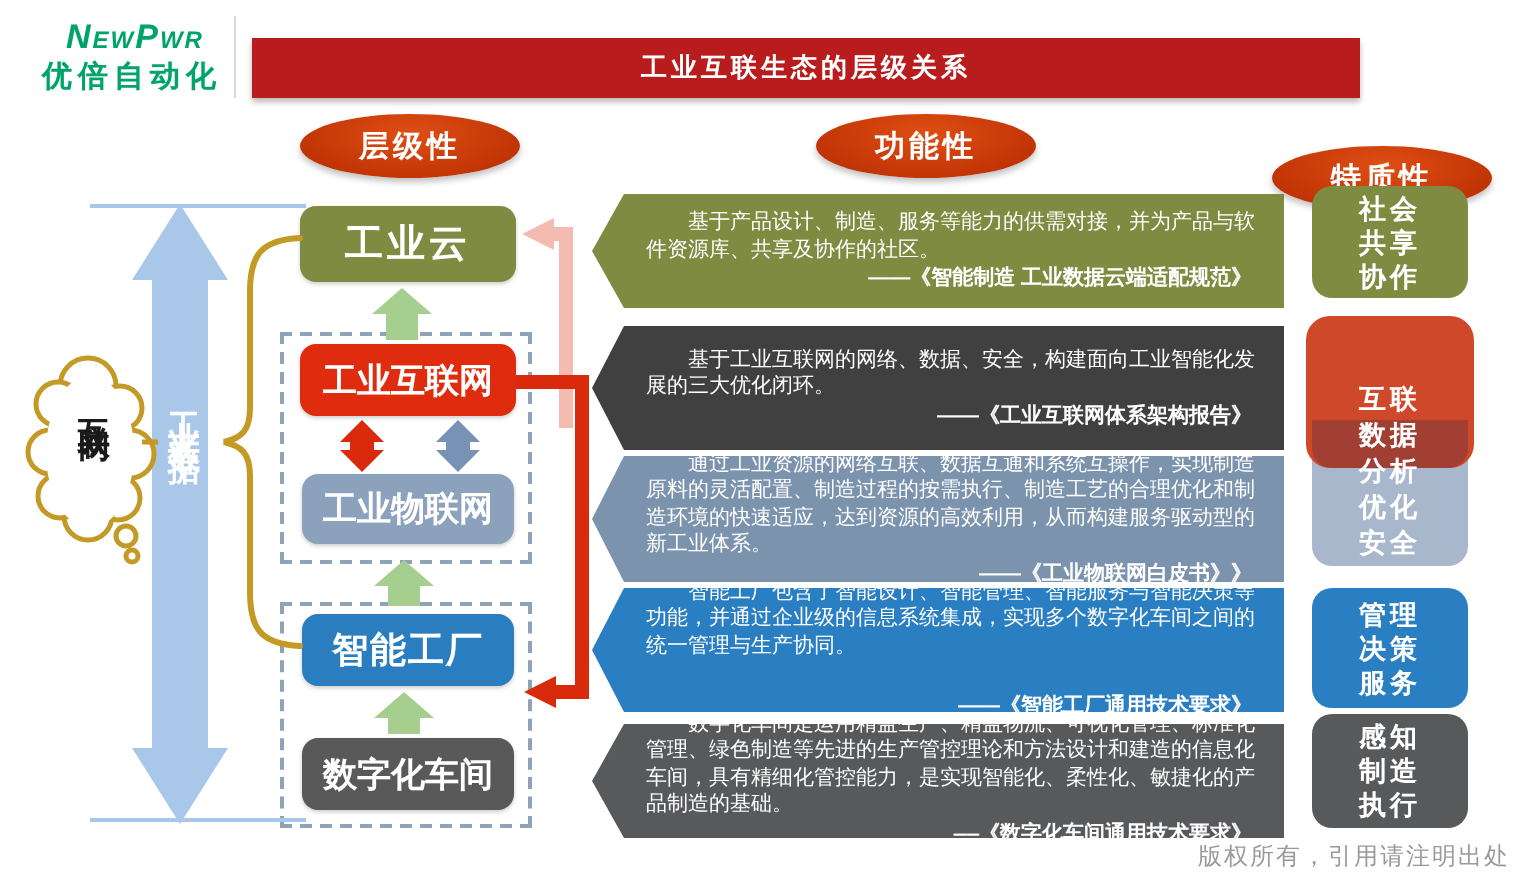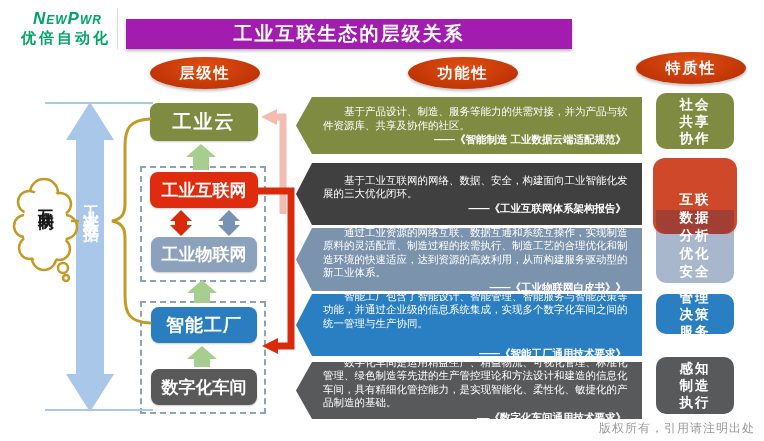--- a/index.html
+++ b/index.html
@@ -6,31 +6,31 @@
   .stage{
     position:relative;width:764px;height:441px;background:#fff;overflow:hidden;
     font-family:"Liberation Sans","DejaVu Sans",sans-serif;
   }
   
   .brand{position:absolute;left:33px;top:9px;color:#00a468;font-weight:bold;
          font-style:italic;font-size:17px;font-variant:small-caps;letter-spacing:1px;}
   .company{position:absolute;left:21px;top:29px;color:#00a468;font-weight:bold;
          font-size:15px;letter-spacing:3px;}
   .logo-divider{position:absolute;left:117px;top:8px;width:1px;height:41px;background:#d9d9d9;}
-  .title-bar{position:absolute;left:126px;top:19px;width:446px;height:30px;background:#a21caf;
-         color:#fff;font-size:19px;font-weight:bold;display:flex;align-items:center;
+  .title-bar{position:absolute;left:126px;top:19px;width:554px;height:30px;background:#b91c1c;
+         color:#fff;font-size:13px;font-weight:bold;display:flex;align-items:center;
          justify-content:center;letter-spacing:2px;box-shadow:0 2px 3px rgba(0,0,0,.28);}
   
   .oval{position:absolute;height:32px;border-radius:50%;color:#fff;font-size:15px;font-weight:bold;
         display:flex;align-items:center;justify-content:center;letter-spacing:2px;
         background:radial-gradient(ellipse at 50% 30%,#de4e14,#c03304 75%);
         box-shadow:0 2px 3px rgba(0,0,0,.25);}
   .oval.h1{left:150px;top:57px;width:110px;}
   .oval.h2{left:408px;top:57px;width:110px;}
-  .oval.h3{left:636px;top:52px;width:110px;}
+  .oval.h3{left:636px;top:73px;width:110px;}
   
   .layer{position:absolute;border-radius:8px;color:#fff;font-weight:bold;display:flex;
          align-items:center;justify-content:center;z-index:3;box-shadow:0 1px 2px rgba(0,0,0,.2);}
   .layer.cloud   {left:150px;top:103px;width:108px;height:38px;font-size:19px;letter-spacing:2px;}
   .layer.inet    {left:150px;top:172px;width:108px;height:36px;font-size:17px;}
   .layer.iot     {left:151px;top:237px;width:106px;height:35px;font-size:17px;}
   .layer.factory {left:151px;top:307px;width:106px;height:36px;font-size:18px;letter-spacing:1px;}
   .layer.workshop{left:151px;top:369px;width:106px;height:36px;font-size:17px;}
   .dashed-box{position:absolute;border:2px dashed #8fa3b8;z-index:1;}
   .dashed-box.b1{left:140px;top:166px;width:122px;height:112px;}
@@ -45,21 +45,21 @@
   .banner.f1{top:97px;height:57px;}
   .banner.f2{top:163px;height:62px;}
   .banner.f3{top:228px;height:63px;}
   .banner.f4{top:294px;height:62px;gap:16px;}
   .banner.f5{top:362px;height:57px;font-family:Liberation Mono, monospace;}
   
   .trait{position:absolute;border-radius:10px;color:#fff;font-weight:bold;font-size:13.5px;
          display:flex;flex-direction:column;align-items:center;justify-content:center;
          line-height:17px;letter-spacing:2px;z-index:2;}
   .trait.t1{left:656px;top:93px;width:78px;height:56px;}
-  .trait.t3{left:656px;top:294px;width:78px;height:40px;}
+  .trait.t3{left:656px;top:294px;width:78px;height:60px;}
   .trait.t4{left:656px;top:357px;width:78px;height:57px;}
   .trait2{position:absolute;left:653px;top:158px;width:84px;height:125px;z-index:2;}
   .trait2 .bottom{position:absolute;left:3px;top:50px;width:78px;height:75px;border-radius:10px;}
   .trait2 .top{position:absolute;left:0;top:0;width:84px;height:76px;border-radius:12px;}
   .trait2 .overlap{position:absolute;left:3px;top:52px;width:78px;height:24px;
          background:rgba(40,40,80,.28);border-radius:0 0 10px 10px;}
   .trait2 .lines{position:absolute;inset:0;padding-top:33px;display:flex;flex-direction:column;
          align-items:center;color:#fff;font-weight:bold;font-size:13.5px;line-height:18px;letter-spacing:2px;}
   
   .v-label{position:absolute;writing-mode:vertical-rl;text-orientation:upright;font-weight:bold;z-index:6;}

